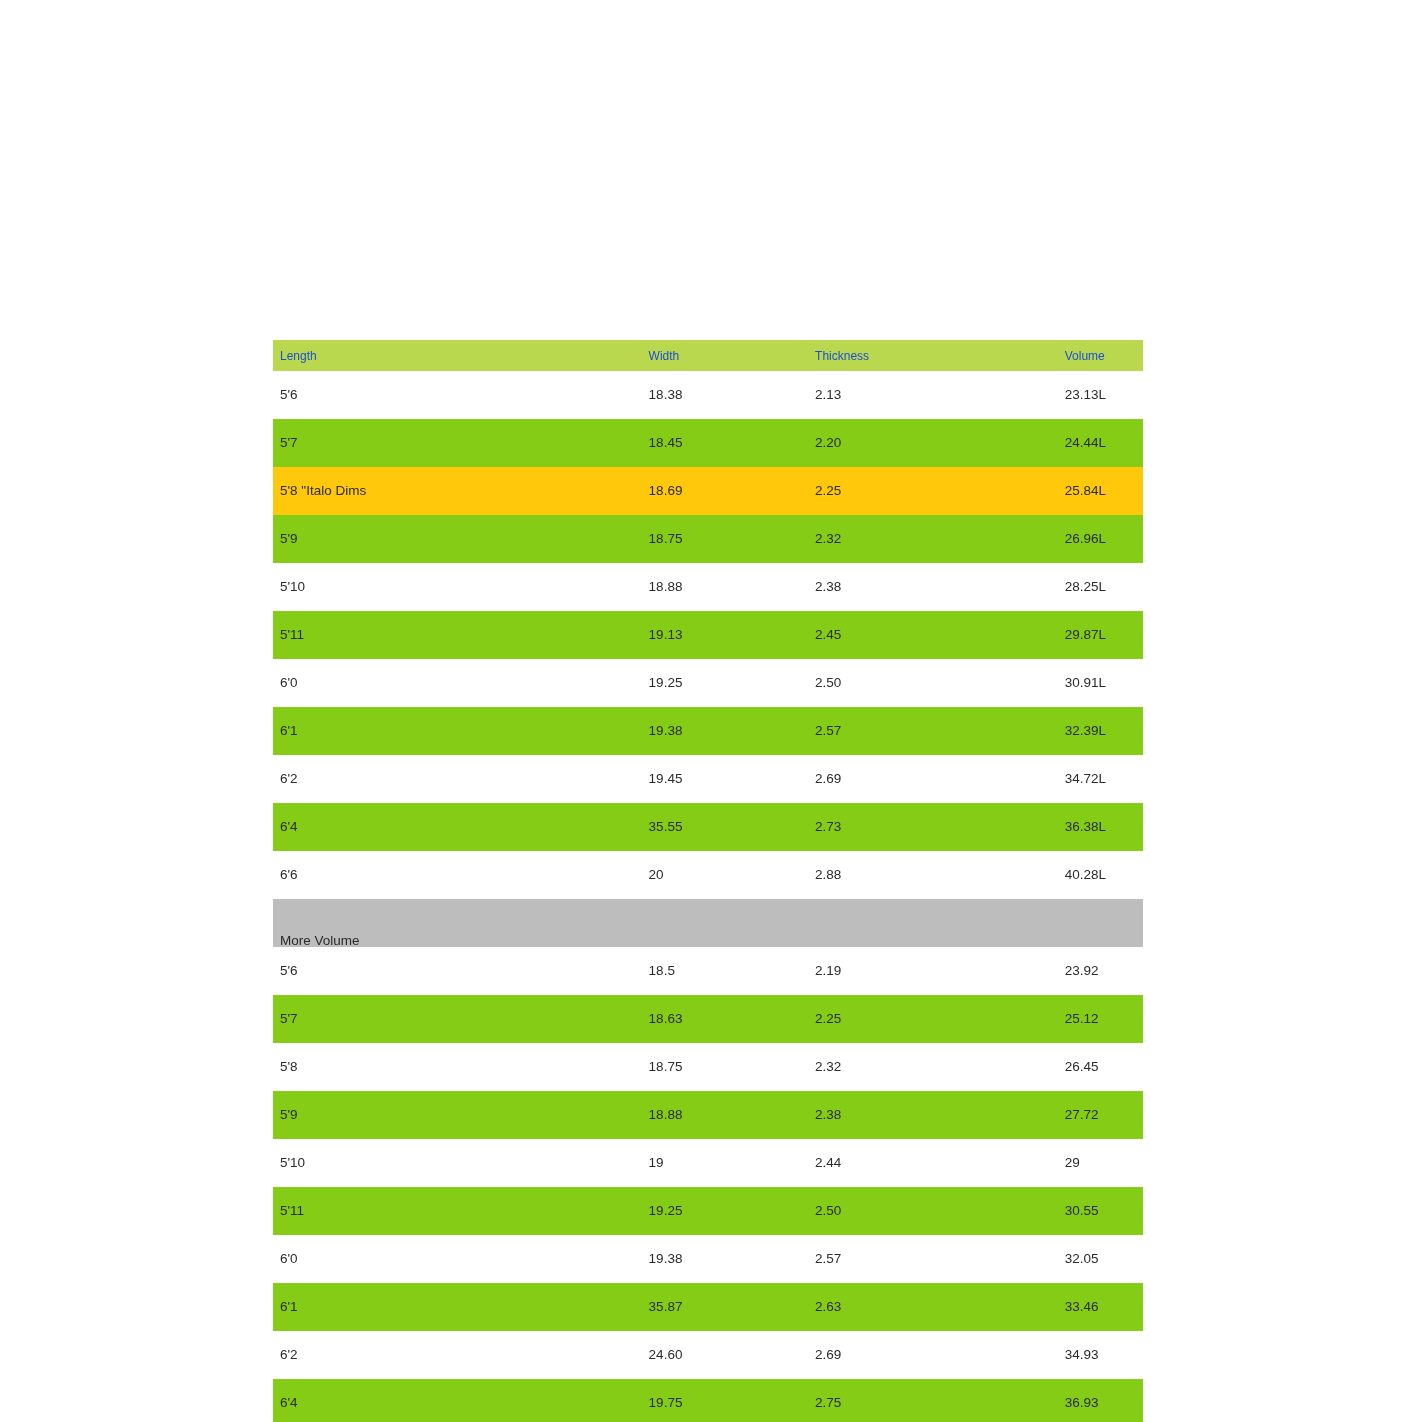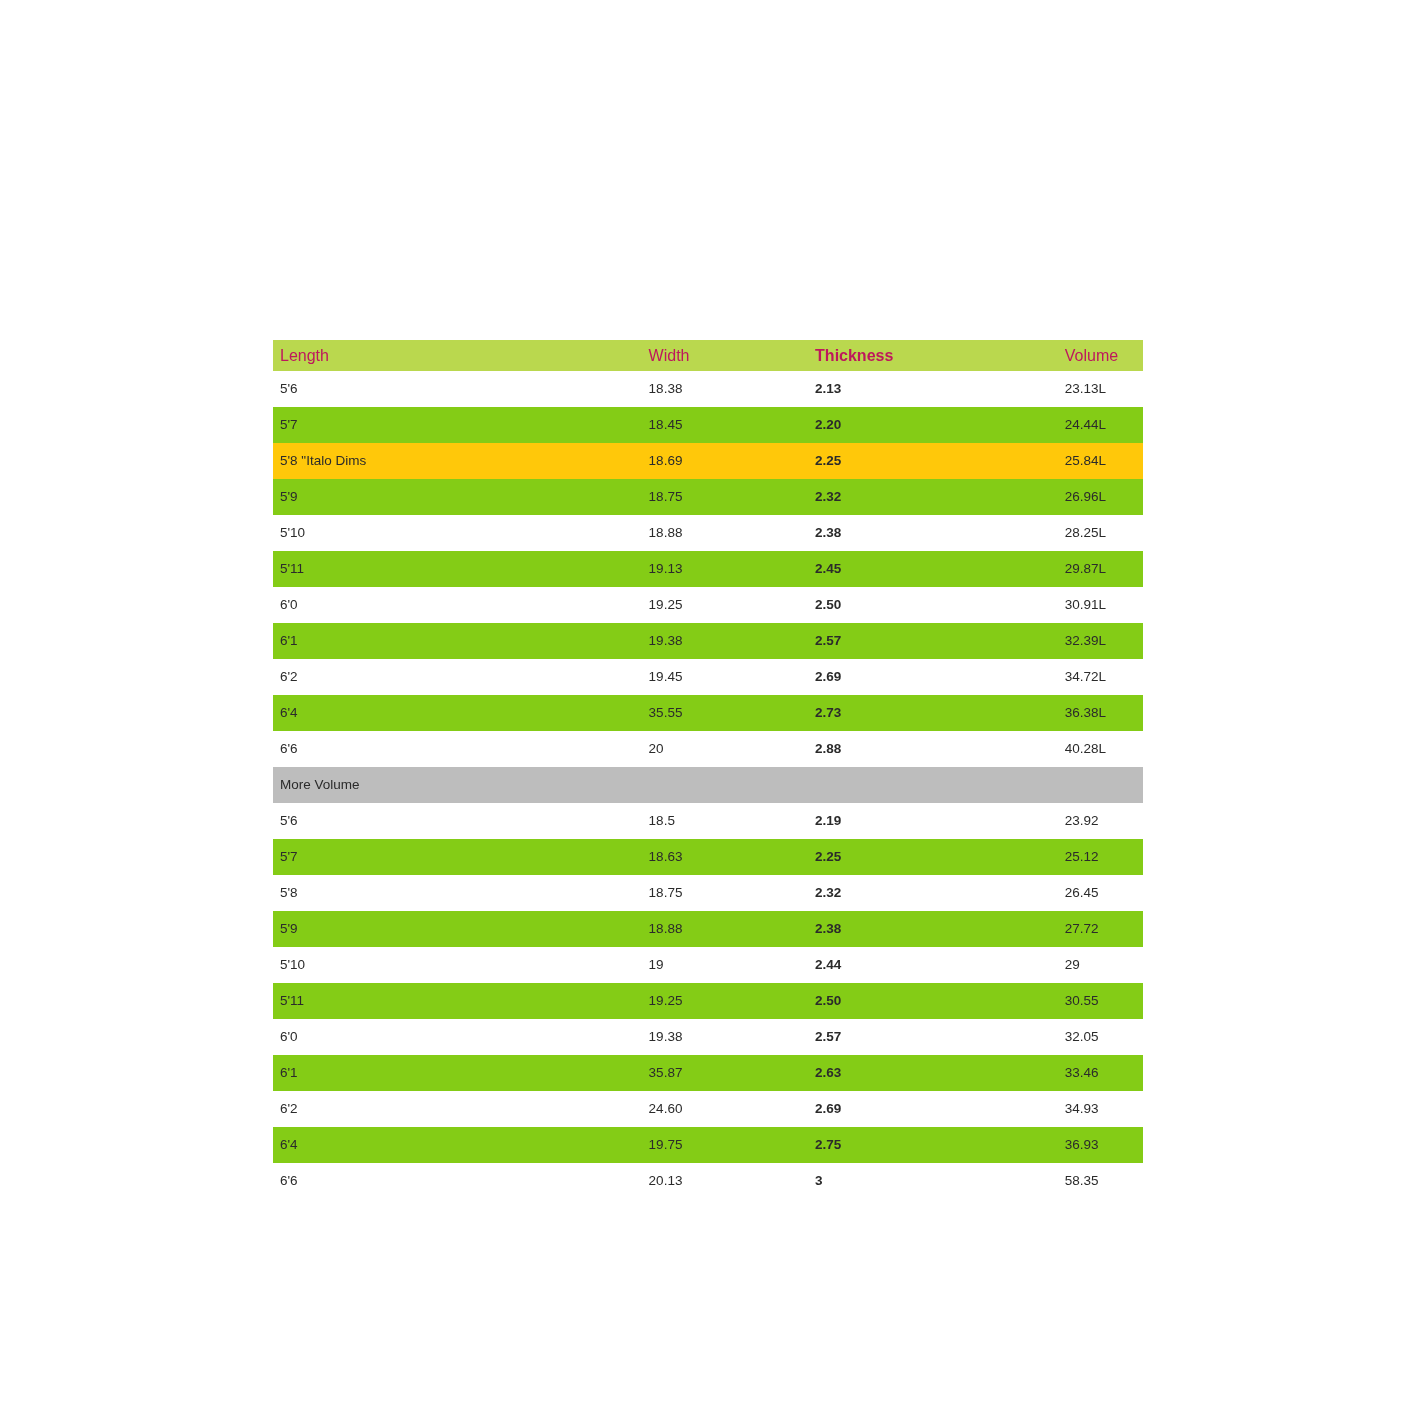--- a/index.html
+++ b/index.html
@@ -18,57 +18,57 @@
   #dims-table {
     position: absolute;
     left: 273px;
     top: 340px;
     width: 870px;
   }
 
   .table-row {
     display: flex;
     align-items: center;
-    height: 36px;
+    height: 48px;
     box-sizing: border-box;
   }
 
   .cell {
     font-size: 13.5px;
     color: #2b2b2b;
     line-height: 1;
     white-space: nowrap;
     box-sizing: border-box;
     padding-left: 7px;
   }
 
   .col-length    { width: 364px; }
   .col-width     { width: 168px; margin-left: 8px; }
-  .col-thickness { width: 252px; font-weight: bold; }
+  .col-thickness { width: 252px; }
   .col-volume    { width: 86px; }
 
   
   .header-row {
     background: #bad84e;
     height: 31px;
   }
   .header-row .cell {
-    color: #be185d;
-    font-size: 16px;
+    color: #1d4ed8;
+    font-size: 12px;
   }
 
   
   .row-white { background: #ffffff; }
   .row-gray  { background: #84cc16; }
 
   
   .row-highlight { background: #ffc80a; }
 
   
-  .row-divider { background: #bdbdbd; }
+  .row-divider { background: #bdbdbd; align-items: flex-end; }
 
   
   .row-gray::after,
   .row-divider::after { content: ""; }
 </style>
 </head>
 <body>
 
 <div id="dims-table">
 

